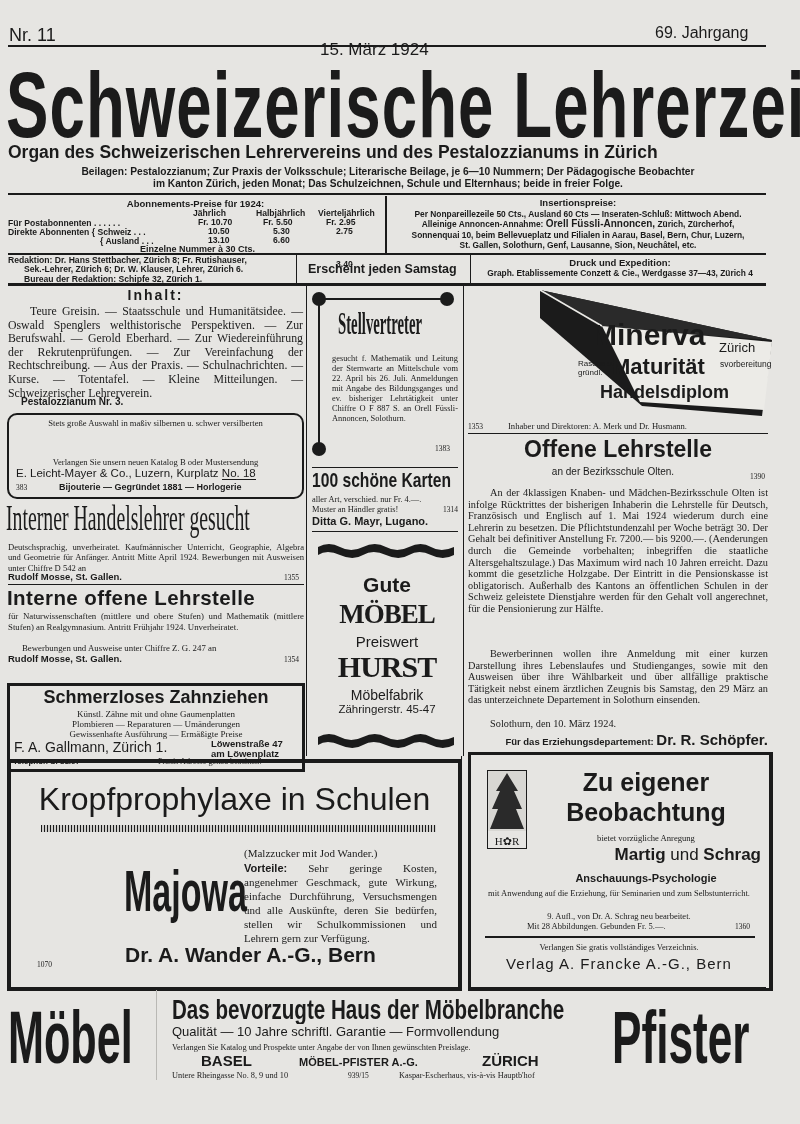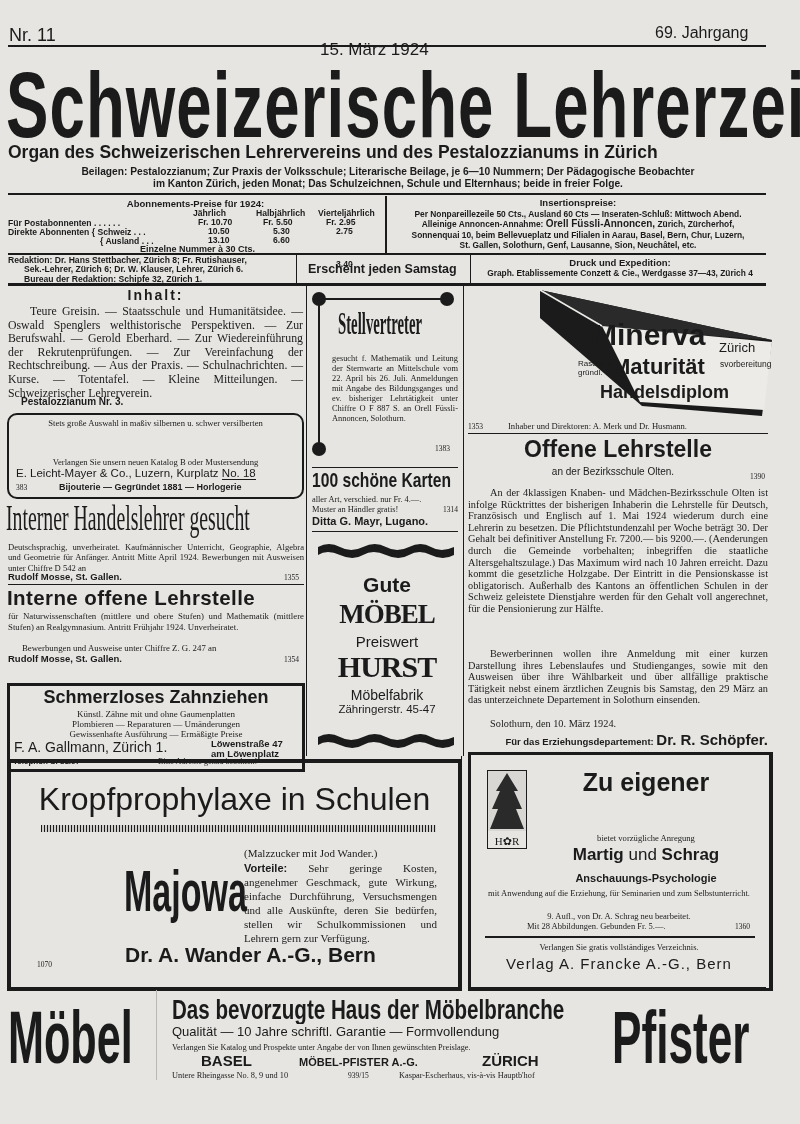--- a/index.html
+++ b/index.html
@@ -106,21 +106,21 @@
 
 <div class="abs" style="left:7px;top:649px;width:292px;height:83px;border:3px solid #1b1b1b;margin-top:34px;">
   <div class="abs sans b c" style="left:0;top:1px;width:292px;font-size:18px;white-space:nowrap;">Schmerzloses Zahnziehen</div>
   <div class="abs serif c" style="left:0;top:23px;width:292px;font-size:9px;">Künstl. Zähne mit und ohne Gaumenplatten</div>
   <div class="abs serif c" style="left:0;top:33px;width:292px;font-size:9px;">Plombieren — Reparaturen — Umänderungen</div>
   <div class="abs serif c" style="left:0;top:43px;width:292px;font-size:9px;">Gewissenhafte Ausführung — Ermäßigte Preise</div>
   <div class="abs sans" style="left:4px;top:53px;font-size:14px;white-space:nowrap;">F. A. Gallmann, Zürich 1.</div>
   <div class="abs sans b" style="left:201px;top:52px;font-size:9.5px;">Löwenstraße 47</div>
   <div class="abs sans b" style="left:201px;top:62px;font-size:9.5px;">am Löwenplatz</div>
   <div class="abs sans b" style="left:3px;top:71px;font-size:8px;">Telephon S. 81.67</div>
-  <div class="abs serif" style="left:148px;top:71px;font-size:8.2px;">Bitte Adresse genau beachten!</div>
+  <div class="abs serif" style="left:148px;top:71px;font-size:8.2px;">Praxis Adresse genau beachten!</div>
 </div>
 
 <div class="abs" style="left:312px;top:292px;width:146px;height:165px;">
   <div class="abs" style="left:0;top:0;width:14px;height:14px;border-radius:50%;background:#1b1b1b;"></div>
   <div class="abs" style="left:128px;top:0;width:14px;height:14px;border-radius:50%;background:#1b1b1b;"></div>
   <div class="abs" style="left:0;top:150px;width:14px;height:14px;border-radius:50%;background:#1b1b1b;"></div>
   <div class="hr" style="left:12px;top:6px;width:118px;height:2px;"></div>
   <div class="vr" style="left:6px;top:12px;width:2px;height:140px;"></div>
   <div class="abs" style="left:26px;top:15px;width:120px;height:36px;"><span class="tall serif b" style="font-size:18px;transform:scale(0.82,1.7);white-space:nowrap;">Stellvertreter</span></div>
   <div class="abs serif j" style="left:20px;top:62px;width:126px;font-size:8.4px;line-height:10px;">gesucht f. Mathematik und Leitung der Sternwarte an Mittelschule vom 22. April bis 26. Juli. Anmeldungen mit Angabe des Bildungsganges und ev. bisheriger Lehrtätigkeit unter Chiffre O F 887 S. an Orell Füssli-Annoncen, Solothurn.</div>
@@ -188,22 +188,23 @@
 
 <div class="abs" style="left:468px;top:752px;width:298px;height:233px;border-left:3px solid #1b1b1b;border-right:4px solid #1b1b1b;border-top:3px solid #1b1b1b;border-bottom:3px solid #1b1b1b;">
   <div class="abs" style="left:16px;top:15px;width:38px;height:77px;border:1.5px solid #1b1b1b;background:#d8d7d3;overflow:hidden;">
     <svg width="38" height="77" viewBox="0 0 38 77">
       <polygon points="19,2 30,20 26,20 34,38 28,38 36,58 2,58 10,38 4,38 12,20 8,20" fill="#2a2a2a"></polygon>
       <rect x="0" y="60" width="38" height="17" fill="#e6e5e2"></rect>
       <text x="19" y="74" text-anchor="middle" font-size="11" font-family="Liberation Serif, serif" fill="#1b1b1b">H✿R</text>
     </svg>
   </div>
   <div class="abs sans b c" style="left:60px;top:13px;width:230px;font-size:25px;">Zu eigener</div>
+  <div class="abs sans b c" style="left:60px;top:43px;width:230px;font-size:25px;">Beobachtung</div>
   <div class="abs serif c" style="left:60px;top:78px;width:230px;font-size:8.6px;">bietet vorzügliche Anregung</div>
-  <div class="abs sans c" style="left:60px;top:90px;width:230px;font-size:17px;"><span class="b">Martig</span> <span>und</span> <span class="b">Schrag</span></div>
+  <div class="abs sans c" style="left:60px;top:90px;width:230px;font-size:17px;text-align:right;"><span class="b">Martig</span> <span>und</span> <span class="b">Schrag</span></div>
   <div class="abs sans b c" style="left:60px;top:117px;width:230px;font-size:11px;">Anschauungs-Psychologie</div>
   <div class="abs serif c" style="left:4px;top:134px;width:288px;font-size:8.5px;line-height:9.5px;">mit Anwendung auf die Erziehung, für Seminarien und zum Selbstunterricht.</div>
   <div class="abs serif c" style="left:4px;top:156px;width:288px;font-size:8.5px;">9. Aufl., von Dr. A. Schrag neu bearbeitet.</div>
   <div class="abs serif" style="left:56px;top:166px;font-size:8.5px;">Mit 28 Abbildungen. Gebunden Fr. 5.—.</div>
   <div class="abs serif" style="left:264px;top:167px;font-size:7.5px;">1360</div>
   <div class="hr" style="left:14px;top:181px;width:270px;height:1.5px;"></div>
   <div class="abs serif c" style="left:4px;top:187px;width:288px;font-size:8.5px;">Verlangen Sie gratis vollständiges Verzeichnis.</div>
   <div class="abs sans c" style="left:2px;top:200px;width:292px;font-size:15px;letter-spacing:1px;white-space:nowrap;">Verlag A. Francke A.-G., Bern</div>
 </div>
 

